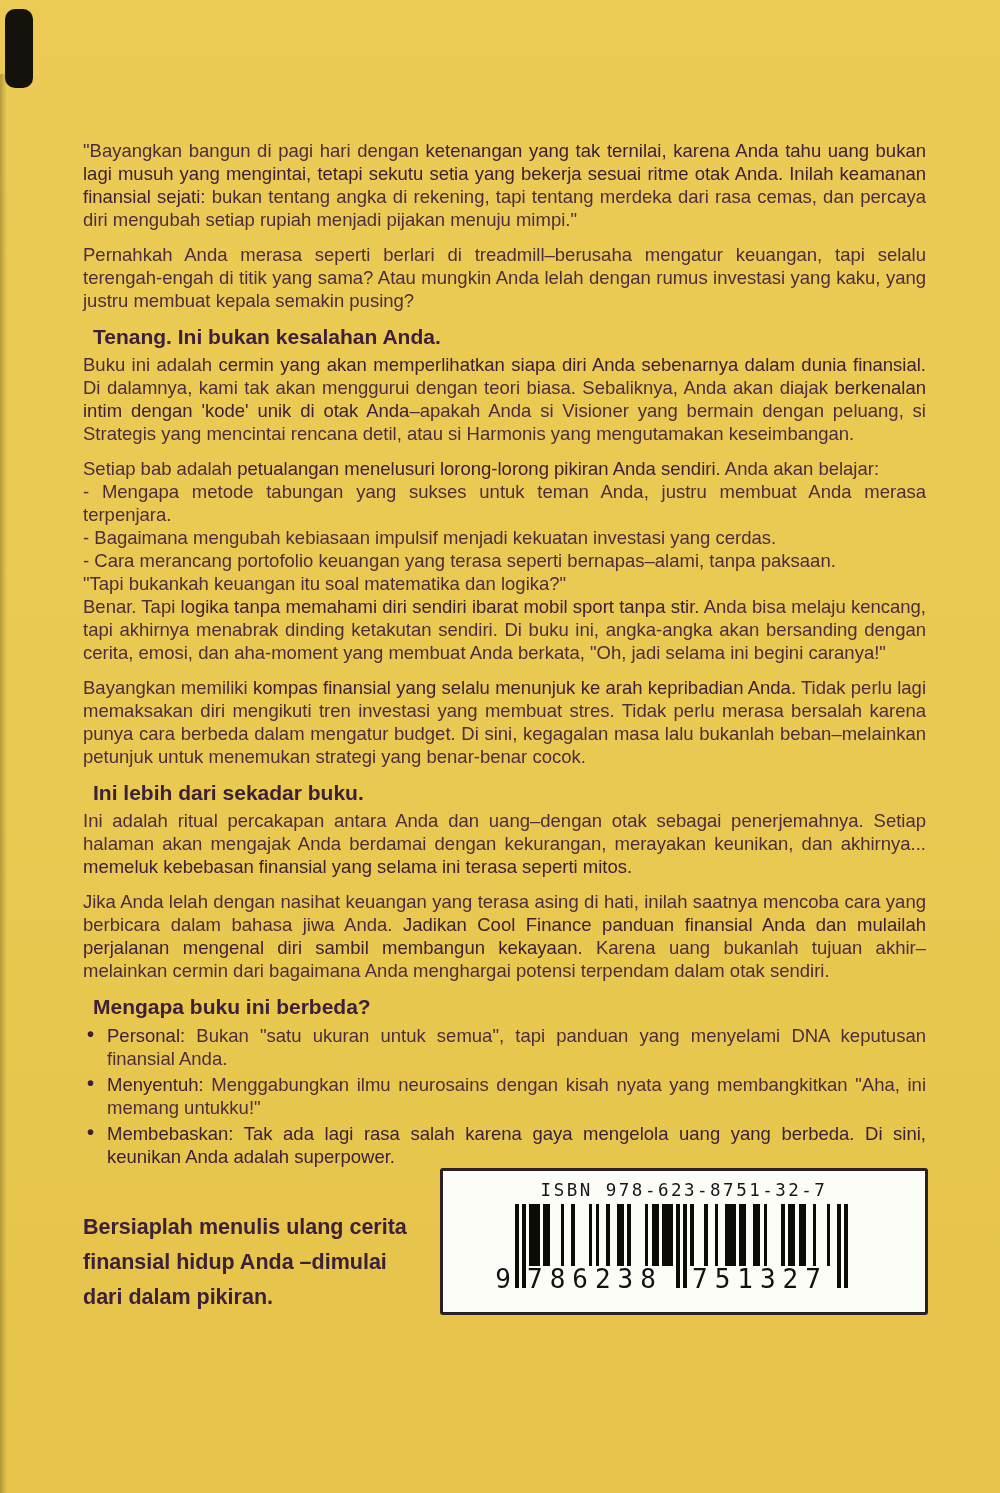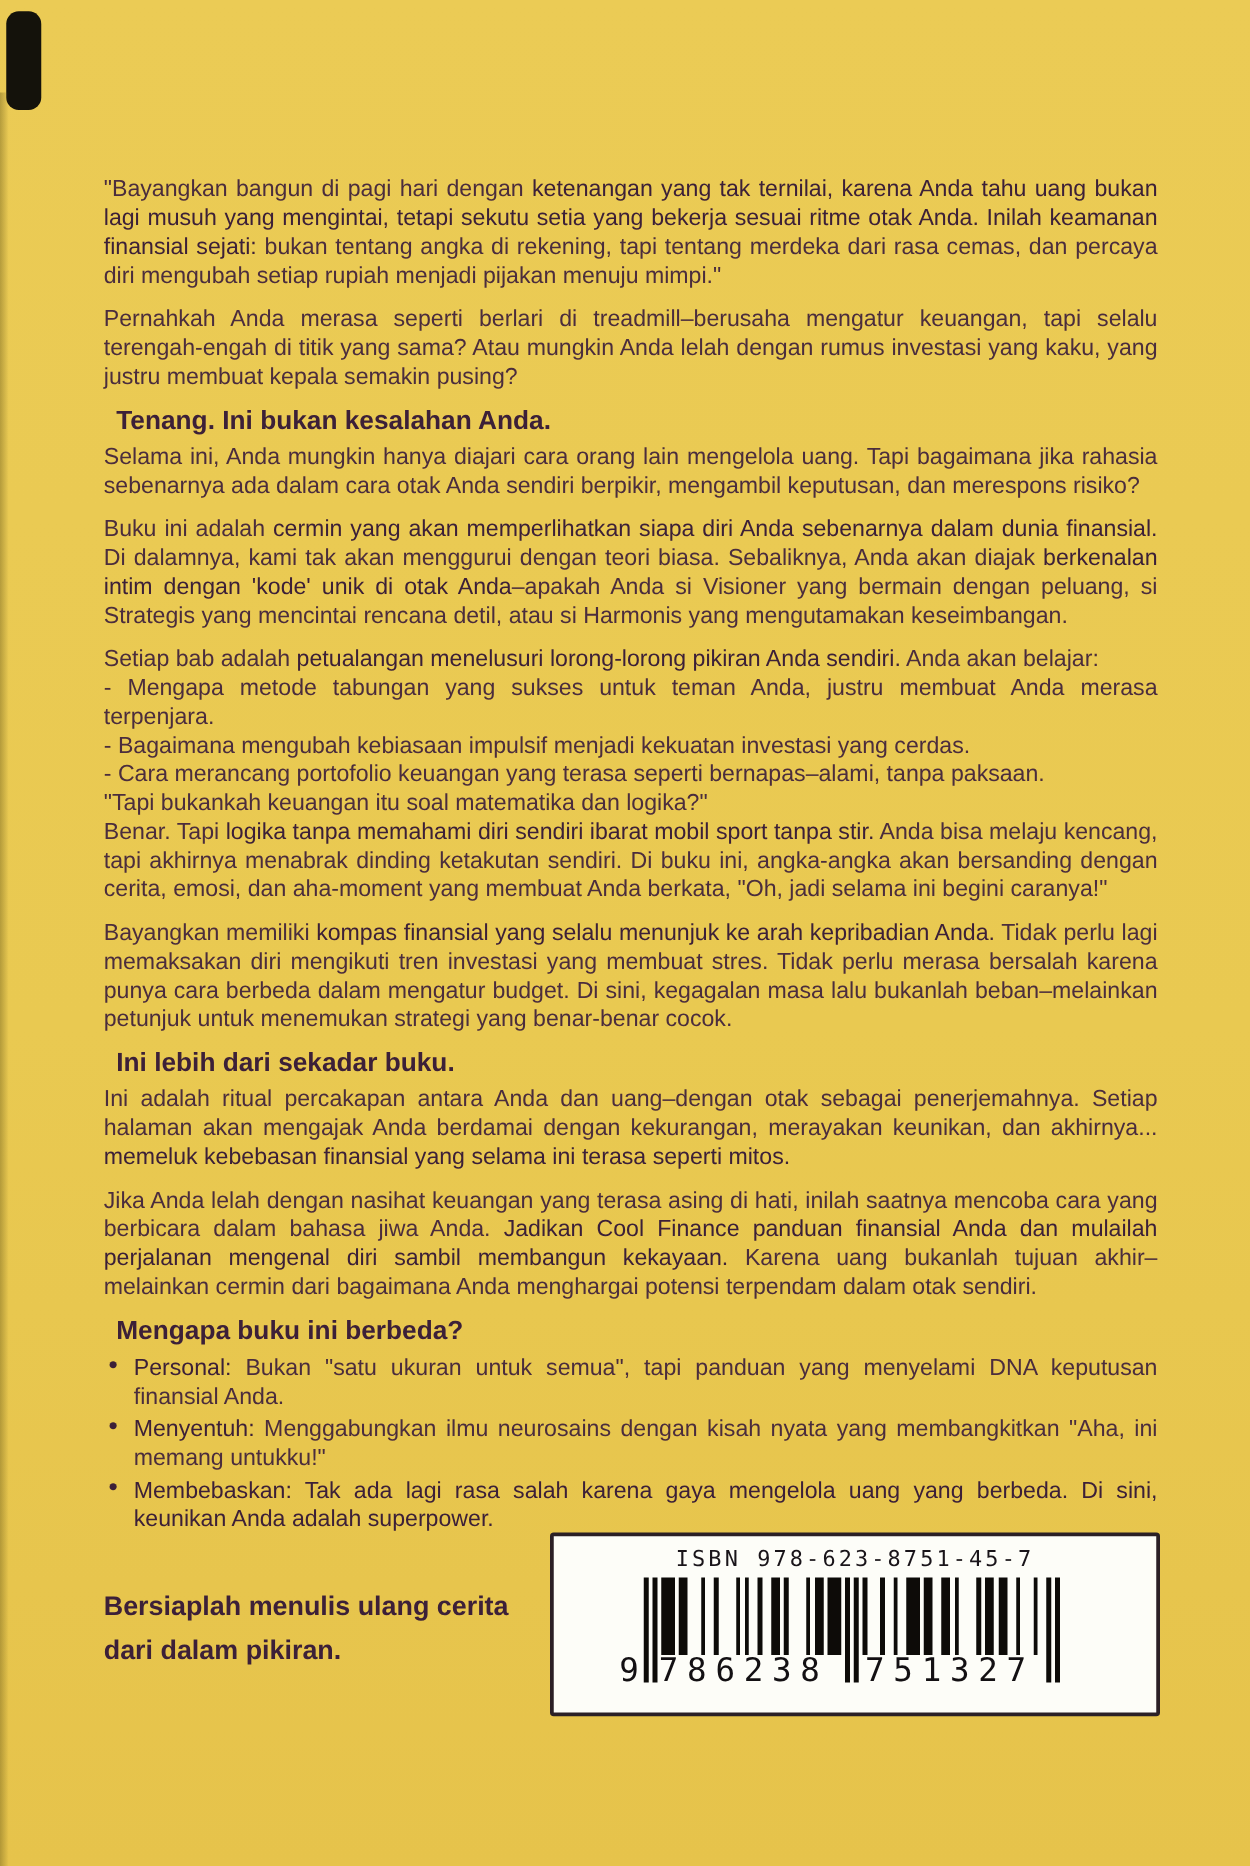--- a/index.html
+++ b/index.html
@@ -77,21 +77,20 @@
   <div class="ink-mark"></div>
   <div class="edge-shade"></div>
 
   <div class="content">
 
     <p class="para"><span>"Bayangkan bangun di pagi hari dengan </span><b>ketenangan yang tak ternilai, karena Anda tahu uang bukan lagi musuh yang mengintai, tetapi sekutu setia yang bekerja sesuai ritme otak Anda. Inilah keamanan finansial sejati:</b><span> bukan tentang angka di rekening, tapi tentang merdeka dari rasa cemas, dan percaya diri mengubah setiap rupiah menjadi pijakan menuju mimpi."</span></p>
 
     <p class="para">Pernahkah Anda merasa seperti berlari di treadmill–berusaha mengatur keuangan, tapi selalu terengah-engah di titik yang sama? Atau mungkin Anda lelah dengan rumus investasi yang kaku, yang justru membuat kepala semakin pusing?</p>
 
     <div class="h">Tenang. Ini bukan kesalahan Anda.</div>
-    <p class="para">Selama ini, Anda mungkin hanya diajari cara orang lain mengelola uang. Tapi bagaimana jika rahasia sebenarnya ada dalam cara otak Anda sendiri berpikir, mengambil keputusan, dan merespons risiko?</p>
 
     <p class="para"><span>Buku ini adalah </span><b>cermin yang akan memperlihatkan siapa diri Anda sebenarnya dalam dunia finansial.</b><span> Di dalamnya, kami tak akan menggurui dengan teori biasa. Sebaliknya, Anda akan diajak </span><b>berkenalan intim dengan 'kode' unik di otak Anda</b><span>–apakah Anda si Visioner yang bermain dengan peluang, si Strategis yang mencintai rencana detil, atau si Harmonis yang mengutamakan keseimbangan.</span></p>
 
     <div style="">
       <p class="list-line"><span>Setiap bab adalah </span><b>petualangan menelusuri lorong-lorong pikiran Anda sendiri.</b><span> Anda akan belajar:</span></p>
       <p class="list-line">- Mengapa metode tabungan yang sukses untuk teman Anda, justru membuat Anda merasa terpenjara.</p>
       <p class="list-line">- Bagaimana mengubah kebiasaan impulsif menjadi kekuatan investasi yang cerdas.</p>
       <p class="list-line">- Cara merancang portofolio keuangan yang terasa seperti bernapas–alami, tanpa paksaan.</p>
     </div>
 
@@ -110,25 +109,26 @@
     <div class="h">Mengapa buku ini berbeda?</div>
     <div class="bullets">
       <p class="bullet"><b>Personal:</b><span> Bukan "satu ukuran untuk semua", tapi panduan yang menyelami DNA keputusan finansial Anda.</span></p>
       <p class="bullet"><b>Menyentuh:</b><span> Menggabungkan ilmu neurosains dengan kisah nyata yang membangkitkan "Aha, ini memang untukku!"</span></p>
       <p class="bullet"><b>Membebaskan: Tak ada lagi rasa salah karena gaya mengelola uang yang berbeda. Di sini, keunikan Anda adalah superpower.</b></p>
     </div>
 
     <div class="bottom-row">
       <div class="closing">
         <div>Bersiaplah menulis ulang cerita</div>
+        <div>finansial hidup Anda –dimulai</div>
         <div>dari dalam pikiran.</div>
       </div>
 
       <div class="barcode-box">
-        <div class="isbn-label">ISBN 978-623-8751-45-7</div>
+        <div class="isbn-label">ISBN 978-623-8751-32-7</div>
         <div class="bars-wrap">
           <div class="bc-digits bc-d-left">9</div>
           <div class="bc-digits bc-g1">786238</div>
           <div class="bc-digits bc-g2">751327</div>
         <div class="bar tall" style="left: 0px; width: 3.5px;"></div>
             <div class="bar tall" style="left: 7px; width: 3.5px;"></div>
             <div class="bar" style="left: 14px; width: 10.5px;"></div>
             <div class="bar" style="left: 28px; width: 7px;"></div>
             <div class="bar" style="left: 45.5px; width: 3.5px;"></div>
             <div class="bar" style="left: 56px; width: 3.5px;"></div>

